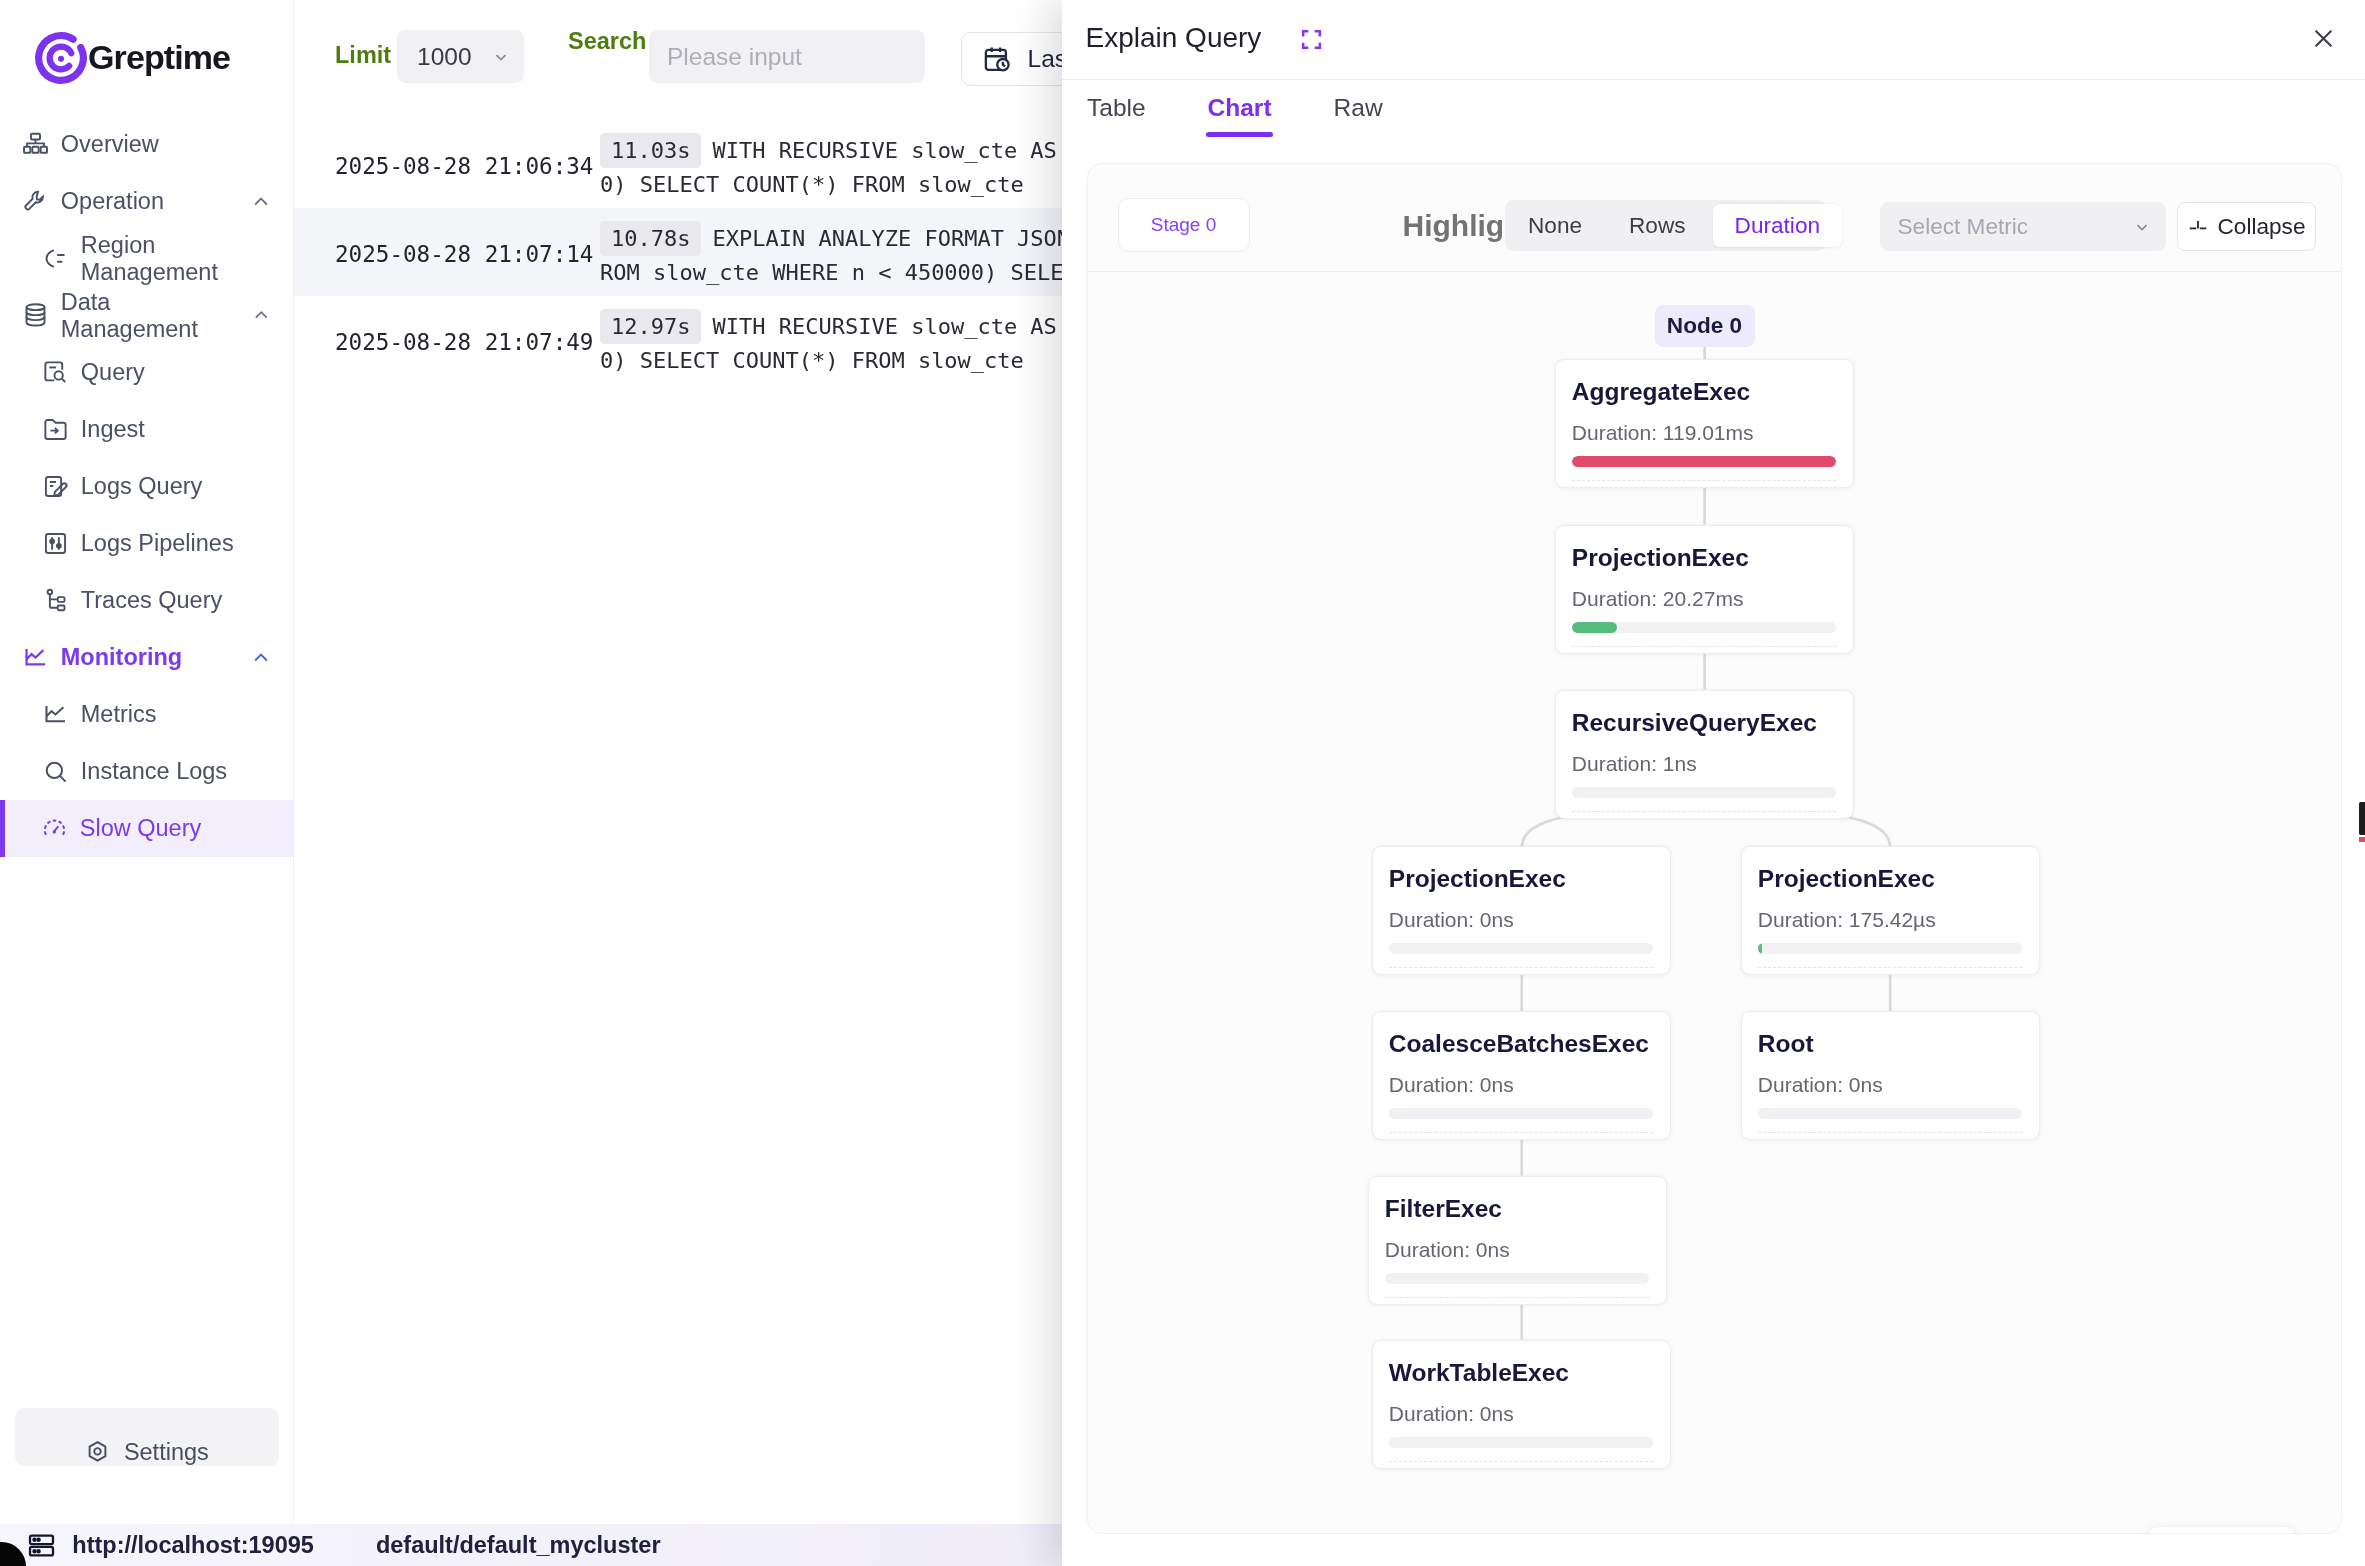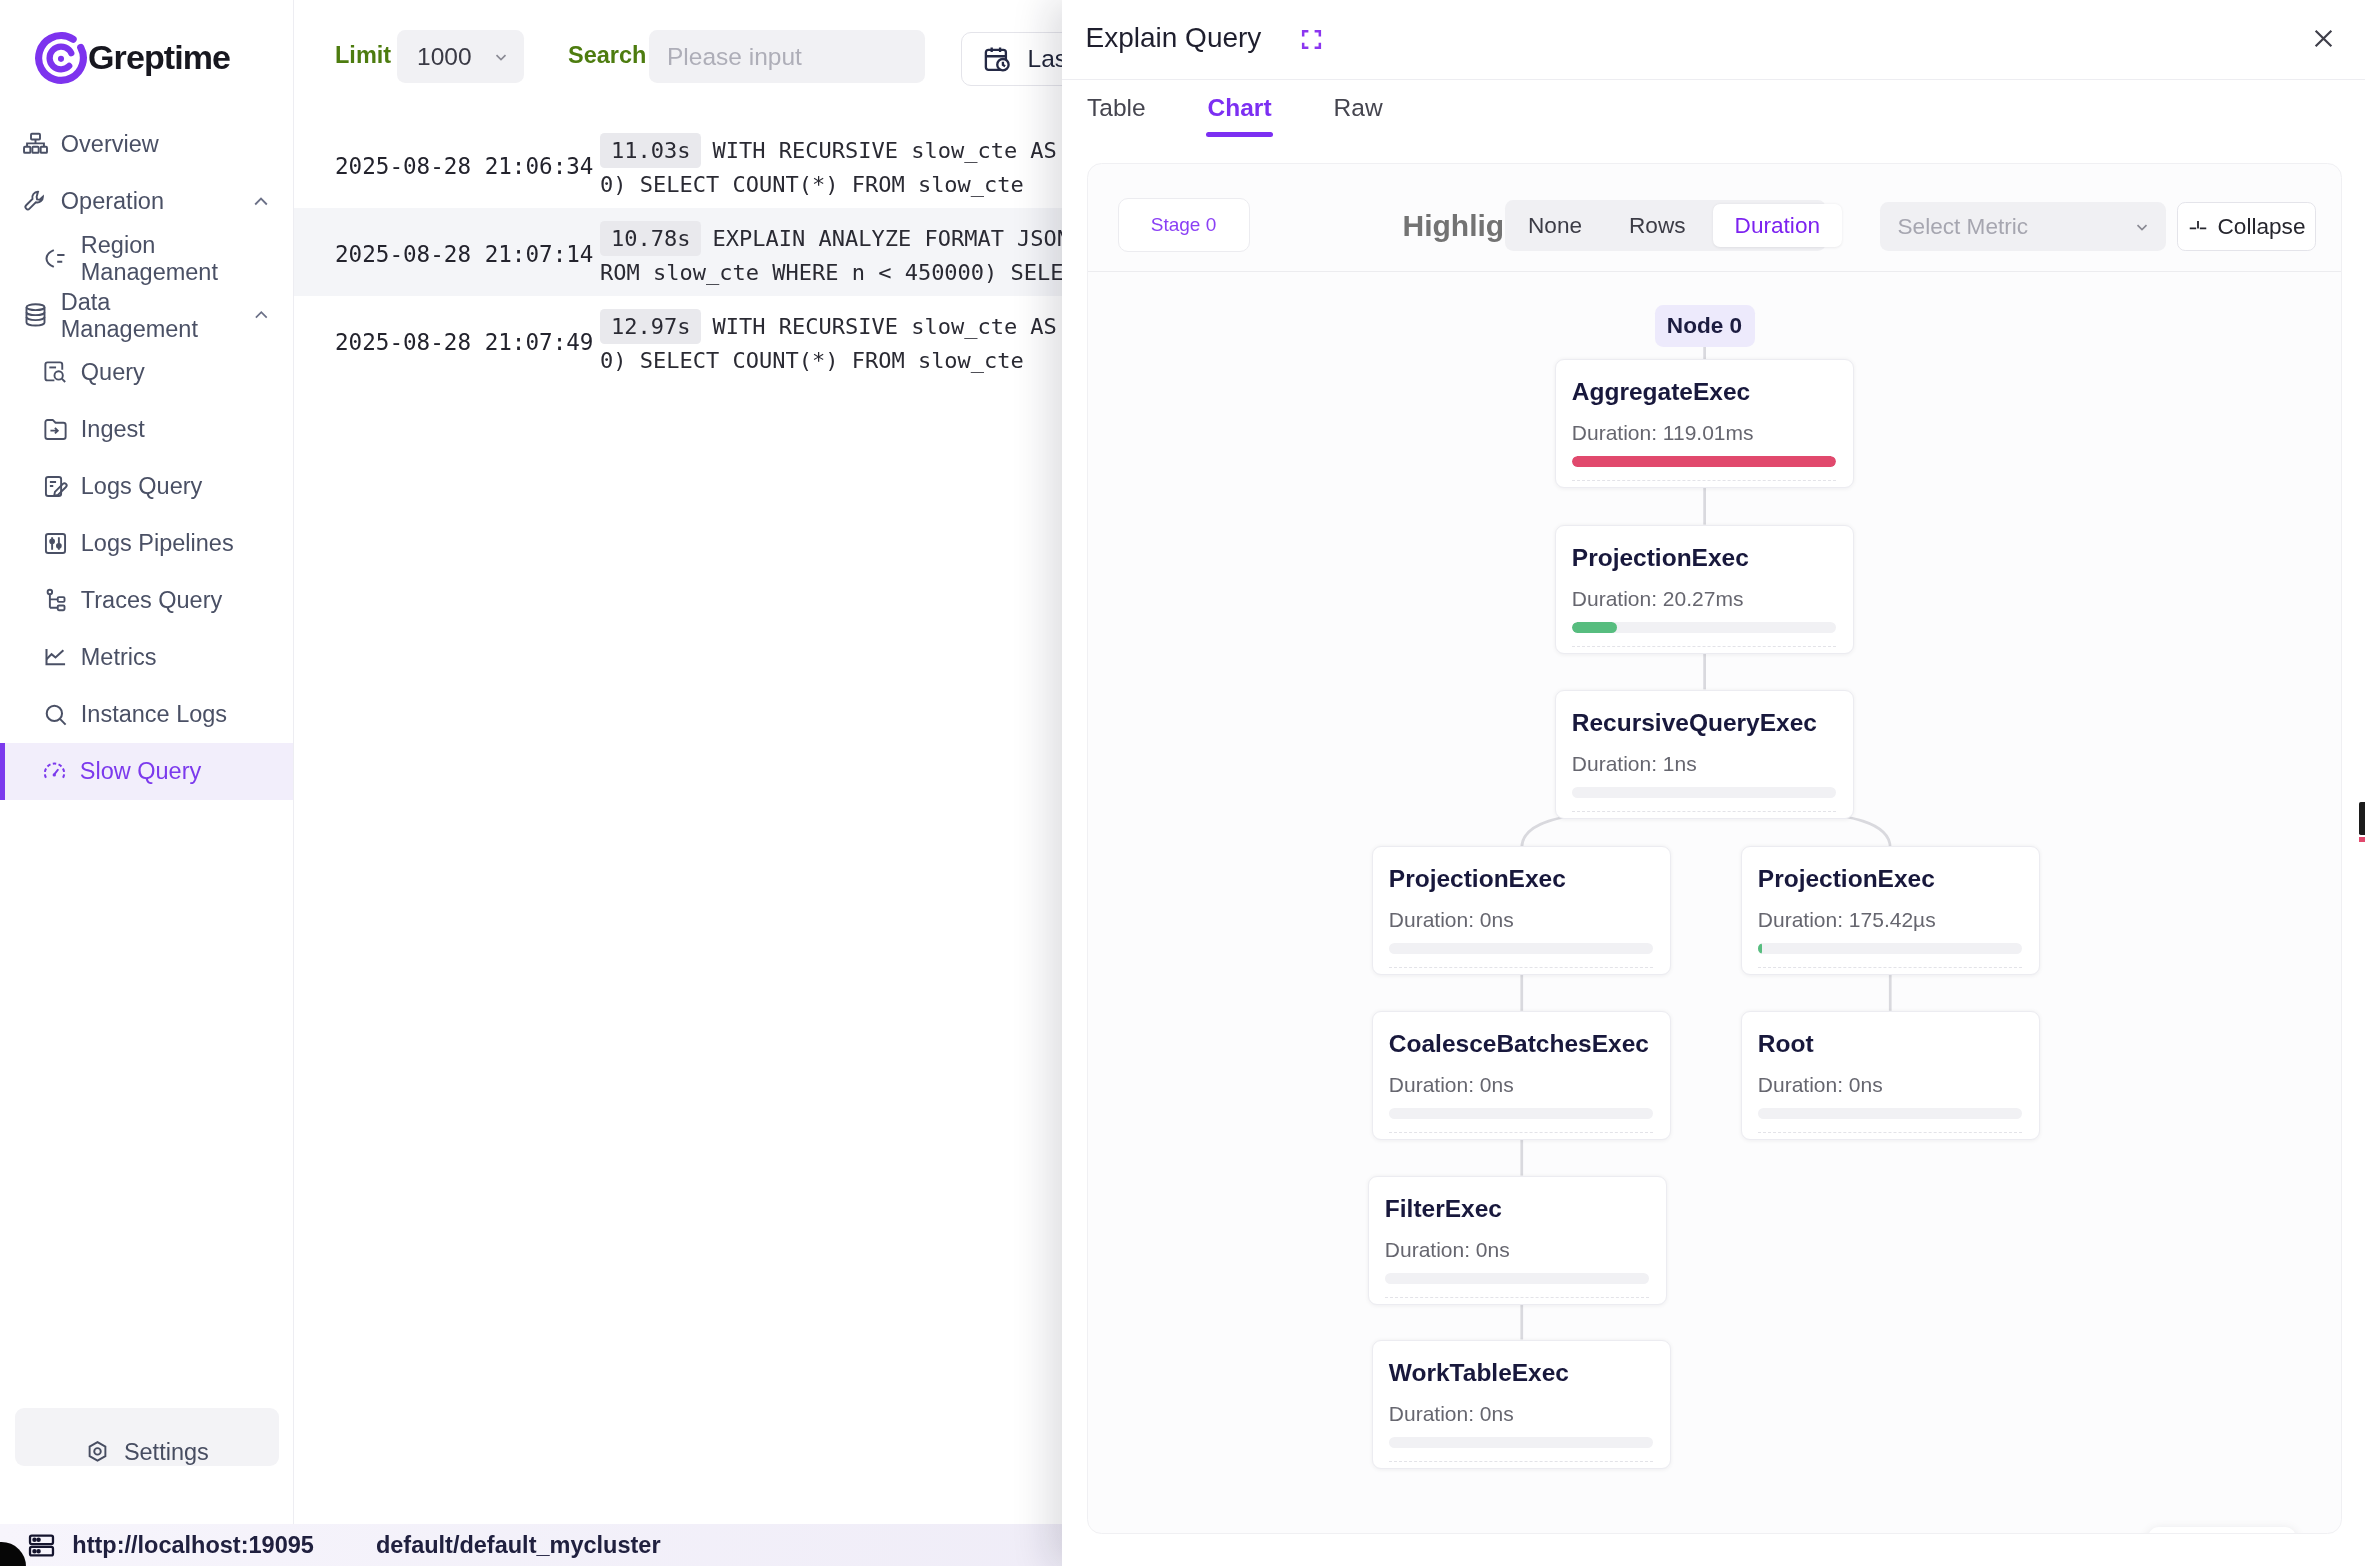--- a/index.html
+++ b/index.html
@@ -23,21 +23,21 @@
   .nav-item.active .ic { color:#7c3aed; }
   .settings-btn { position:absolute; left:14.5px; bottom:58px; width:264px; height:58px; background:#f3f3f6; border-radius:9px; display:flex; align-items:flex-end; justify-content:center; gap:12.7px; font-size:23.5px; color:#474d61; cursor:pointer; }
   .settings-btn .ic { width:27px; height:27px; color:#474d61; }
 
   
   .main { position:absolute; left:294px; top:0; right:0; height:1524px; background:#fff; }
   .label-strong { font-size:23.5px; font-weight:700; color:#4d7c0f; }
   .limit-label { position:absolute; left:41px; top:42px; }
   .limit-select { position:absolute; left:103px; top:30px; width:127px; height:53px; background:#f1f1f4; border-radius:8.2px; display:flex; align-items:center; padding:0 14.5px 0 20px; font-size:24.5px; color:#3a3a45; cursor:pointer; }
   .limit-select .chev { margin-left:auto; width:18px; height:18px; color:#8a8a94; }
-  .search-label { position:absolute; left:274px; top:42px;text-align:right; }
+  .search-label { position:absolute; left:274px; top:28px;text-align:right; }
   .search-input { position:absolute; left:355px; top:30px; width:276px; height:53px; background:#f1f1f4; border-radius:8.2px; border:none; outline:none; padding:0 18px; font-size:24.5px; color:#3a3a45; font-family:"Liberation Sans","DejaVu Sans",sans-serif; }
   .search-input::placeholder { color:#aeaeb8; }
   .date-btn { position:absolute; left:667px; top:32px; width:199px; height:54px; background:#fff; border:1.8px solid #e4e4ea; border-radius:10px; display:flex; align-items:center; gap:14.5px; padding:0 0 0 20px; font-size:24.5px; color:#1f2438; cursor:pointer; }
   .date-btn .ic { width:31px; height:31px; color:#242945; }
   .rows { position:absolute; left:0; top:120px; right:0; }
   .srow { position:relative; height:88px; display:flex; align-items:flex-start; padding:12.7px 0 0 41px; cursor:pointer; }
   .srow.hl { background:#f4f5f8; }
   .srow .ts { width:265px; font-family:"DejaVu Sans Mono","Liberation Mono",monospace; font-size:22.6px; color:#23232d; padding-top:20px; }
   .srow .sql { font-family:"DejaVu Sans Mono","Liberation Mono",monospace; font-size:22px; color:#2a2a33; line-height:34px; white-space:nowrap; overflow:hidden; width:507px; }
   .dur-badge { display:inline-block; background:#e9e9ed; border-radius:4.5px; padding:0.9px 11px; margin-right:11px; font-size:22px; color:#2a2a33; }
@@ -212,20 +212,34 @@
         <span class="ic">
             <svg viewBox="0 0 24 24" fill="none" stroke="currentColor" stroke-width="1.7">
               <circle cx="7" cy="4.5" r="2"></circle>
               <path d="M7 6.5v12M7 11h6.5M7 18.5h6.5"></path>
               <rect x="14" y="9" width="6" height="4.2" rx="1"></rect>
               <rect x="14" y="16.4" width="6" height="4.2" rx="1"></rect>
             </svg>
           </span>
         <span>Traces Query</span>
       </div>
+      <div class="nav-item group-active">
+        <span class="ic">
+            <svg viewBox="0 0 24 24" fill="none" stroke="currentColor" stroke-width="2">
+              <path d="M4 4.5V18h16.5"></path>
+              <path d="M4 13.5l4.5-4.5 3.5 3 7-6.5"></path>
+            </svg>
+          </span>
+        <span>Monitoring</span>
+        <span class="chev">
+            <svg viewBox="0 0 24 24" fill="none" stroke="currentColor" stroke-width="2.4">
+              <path d="M5 15l7-7 7 7"></path>
+            </svg>
+          </span>
+      </div>
       <div class="nav-item child">
         <span class="ic">
             <svg viewBox="0 0 24 24" fill="none" stroke="currentColor" stroke-width="1.8">
               <path d="M4 4.5V18h16.5"></path>
               <path d="M4 13.5l4.5-4.5 3.5 3 7-6.5"></path>
             </svg>
           </span>
         <span>Metrics</span>
       </div>
       <div class="nav-item child">

